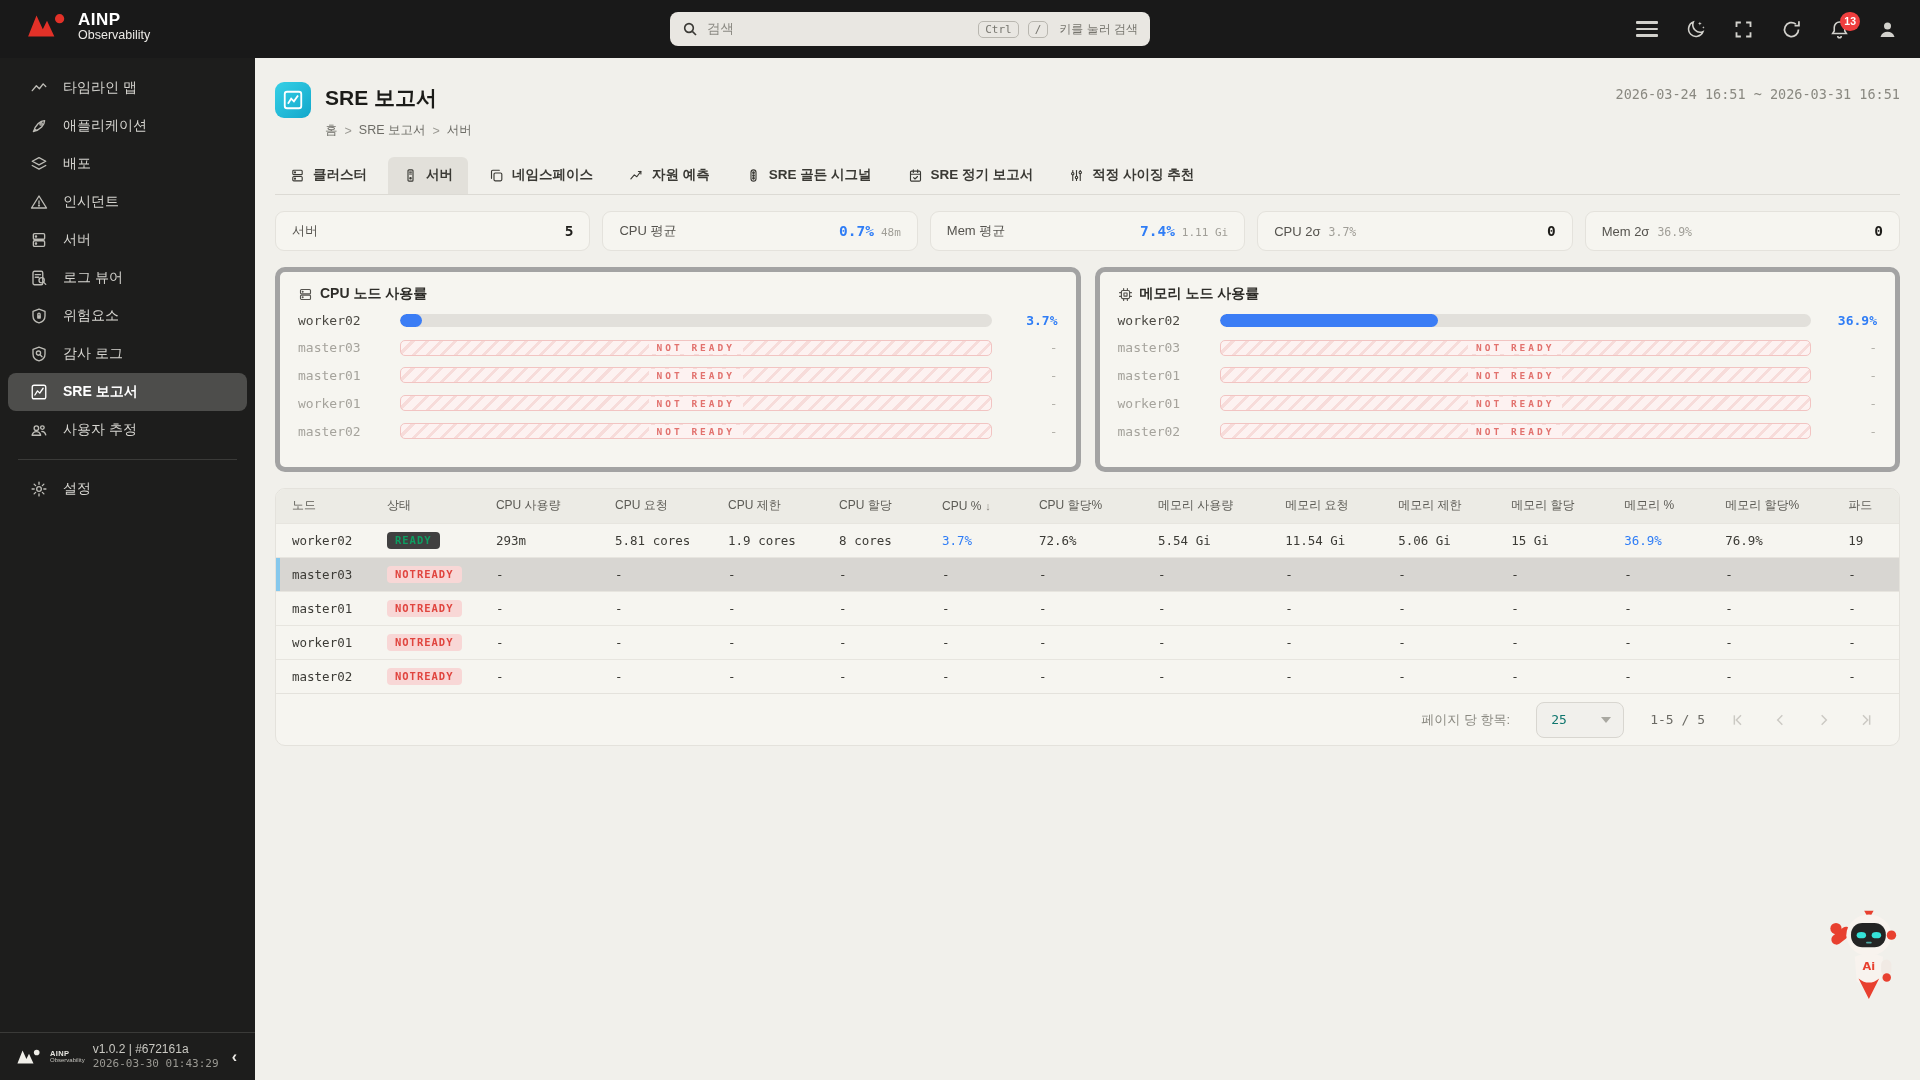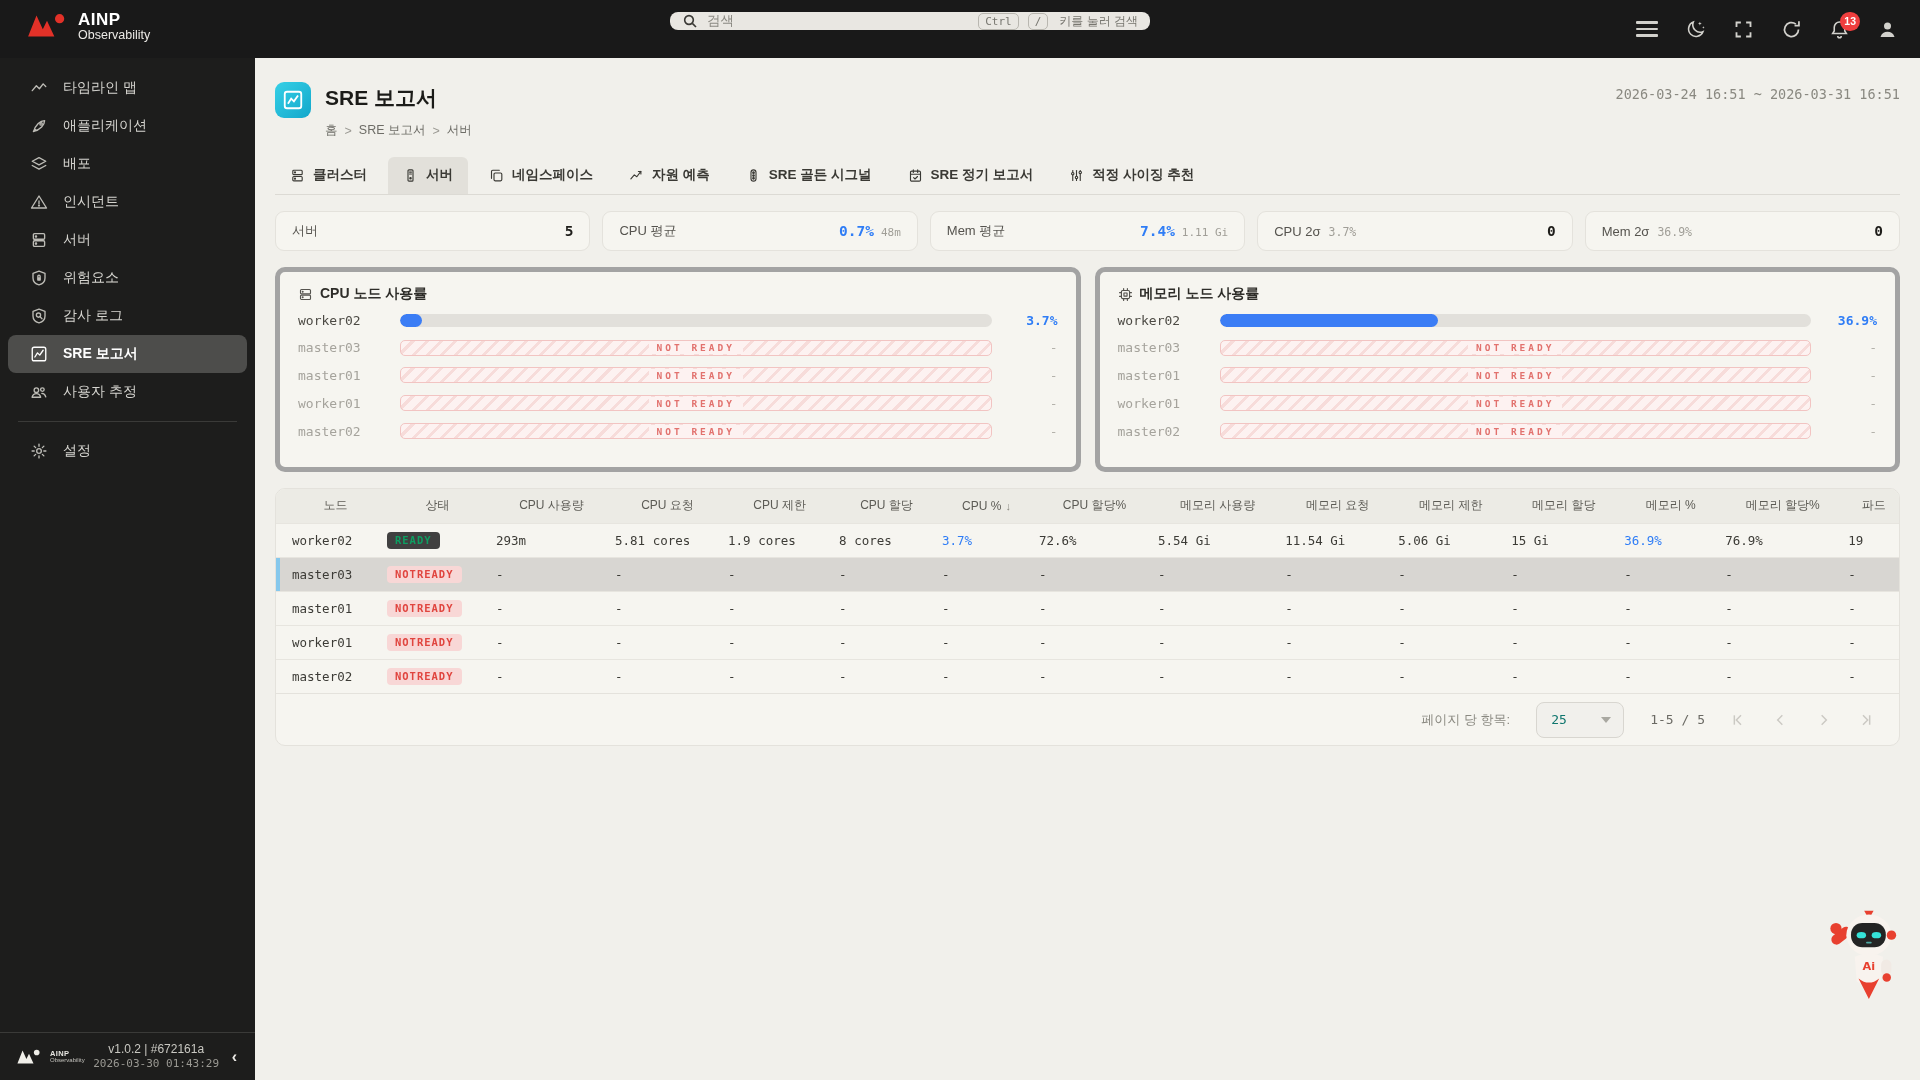--- a/index.html
+++ b/index.html
@@ -7,21 +7,21 @@
   body { font-family:"Liberation Sans","DejaVu Sans",sans-serif; background:#f1f0eb; position:relative; color:#33322e; }
   .mono { font-family:"DejaVu Sans Mono",monospace; }
 
   
   .hdr { position:absolute; top:0; left:0; width:1920px; height:58px; background:#191919; z-index:20; }
   .logo-wrap { position:absolute; left:26px; top:11px; display:flex; align-items:center; gap:10px; }
   .logo-mark { width:42px; height:30px; }
   .logo-text { display:flex; flex-direction:column; line-height:1.05; }
   .logo-title { color:#fff; font-weight:bold; font-size:17px; letter-spacing:.5px; }
   .logo-sub { color:#eceae6; font-size:12.5px; }
-  .search { position:absolute; left:670px; top:12px; width:480px; height:18px; background:#e9e7e2; border-radius:8px; display:flex; align-items:center; padding:0 12px; gap:9px; cursor:text; }
+  .search { position:absolute; left:670px; top:12px; width:480px; height:34px; background:#e9e7e2; border-radius:8px; display:flex; align-items:center; padding:0 12px; gap:9px; cursor:text; }
   .search .mag { width:16px; height:16px; color:#3a3935; flex:none; }
   .search .ph { color:#8b8a83; font-size:13.5px; flex:1; }
   .kbd { border:1px solid #b9b7b0; border-radius:5px; padding:1px 6px; font-size:11px; color:#77766f; font-family:"DejaVu Sans Mono",monospace; background:transparent; }
   .key-hint { color:#77766f; font-size:12px; margin-left:2px; white-space:nowrap; }
   .h-icons { position:absolute; right:22px; top:0; height:58px; display:flex; align-items:center; gap:27px; color:#d2d1cc; }
   .h-ic { width:21px; height:21px; position:relative; cursor:pointer; }
   .h-ic svg { width:100%; height:100%; }
   .burger { display:flex; flex-direction:column; justify-content:center; gap:4px; width:22px; }
   .burger i { display:block; height:2.4px; background:#d2d1cc; border-radius:1px; }
   .badge { position:absolute; top:-7px; right:-10px; min-width:19px; height:19px; border-radius:10px; background:#f03e3e; color:#fff; font-size:10.5px; font-weight:bold; display:flex; align-items:center; justify-content:center; padding:0 4px;text-align:center; }
@@ -34,21 +34,21 @@
   .sb-item.active { background:#4d4d4b; color:#ffffff; font-weight:bold; }
   .sb-ic { width:18px; height:18px; flex:none; color:#bdbcb6; }
   .sb-item.active .sb-ic { color:#fff; }
   .sb-ic svg { width:100%; height:100%; }
   .sb-divider { height:1px; background:#3a3a38; margin:10px 18px; }
   .sb-foot { height:48px; border-top:1px solid #3a3a38; display:flex; align-items:center; padding:0 14px 0 16px; gap:8px; }
   .sb-foot .flogo { width:26px; height:18px; flex:none; }
   .fmini { display:flex; flex-direction:column; line-height:1; }
   .fmini b { color:#e6e5e0; font-size:7.5px; letter-spacing:.4px; }
   .fmini i { color:#c2c1bb; font-size:6px; font-style:normal; }
-  .fver { flex:1; text-align:center; line-height:1.35; }
+  .fver { flex:1; line-height:1.35; }
   .fver .v1 { color:#c9c8c2; font-size:12px; }
   .fver .v2 { color:#9a9993; font-size:11px; font-family:"DejaVu Sans Mono",monospace; }
   .collapse { color:#eceae6; font-size:16px; font-weight:bold; cursor:pointer; padding:4px; }
 
   
   .main { position:absolute; left:255px; top:58px; right:0; bottom:0; background:#f1f0eb; padding:0 20px; }
   .trow { margin-top:24px; display:flex; justify-content:space-between; align-items:flex-start; }
   .title-left { display:flex; gap:14px; }
   .ticon { width:36px; height:36px; border-radius:9px; background:linear-gradient(135deg,#36d0e6,#12a7cb); display:flex; align-items:center; justify-content:center; flex:none; }
   .ticon svg { width:22px; height:22px; color:#fff; }
@@ -91,21 +91,21 @@
   .cnode.dim { color:#a5a39c; }
   .ctrack { flex:1; height:13px; background:#e2e0db; border-radius:7px; overflow:hidden; }
   .cfill { height:100%; background:#3b7df5; border-radius:7px; }
   .ctrack.nr { height:16px; background:repeating-linear-gradient(135deg,#fdf2f1 0 7px,#f7dcda 7px 10px); border:1px solid #f2c4c2; border-radius:5px; display:flex; align-items:center; justify-content:center; overflow:hidden; }
   .nrtext { font-size:9.5px; font-weight:bold; color:#e2726e; letter-spacing:3px; background:#fdf2f1; padding:1px 8px; font-family:"DejaVu Sans Mono",monospace; }
   .cval { width:52px; text-align:right; font-size:13px; font-weight:bold; color:#2f7df6; font-family:"DejaVu Sans Mono",monospace; }
   .cval.dim { color:#b4b2ab; font-weight:normal; }
 
   .tbl-panel { margin-top:16px; background:#f6f5f0; border:1px solid #e4e2dc; border-radius:10px; overflow:hidden; }
   table { width:100%; border-collapse:collapse; table-layout:fixed; }
-  thead th { background:#ecebe5; height:34px; font-size:12px; color:#5c5b55; font-weight:normal; text-align:center; padding-left:8px; white-space:nowrap; cursor:pointer; }
+  thead th { background:#ecebe5; height:34px; font-size:12px; color:#5c5b55; font-weight:normal; text-align:left; padding-left:8px; white-space:nowrap; cursor:pointer; }
   thead th:first-child { padding-left:16px; }
   .sort { color:#8a8982; margin-left:4px; font-size:11px; }
   tbody td { height:34px; font-size:12.5px; color:#3c3b36; padding-left:8px; border-top:1px solid #e7e5df; white-space:nowrap; }
   tbody td:first-child { padding-left:16px; }
   tbody tr { cursor:pointer; }
   tbody tr.selected { background:#d8d6d2; }
   tbody tr.selected td:first-child { box-shadow:inset 4px 0 0 #86c8ec; }
   td.blue { color:#2f7df6; }
   .st-badge { display:inline-block; padding:2.5px 8px; border-radius:4px; font-size:10.5px; font-weight:bold; letter-spacing:1px; font-family:"DejaVu Sans Mono",monospace; }
   .st-badge.ready { background:#404040; color:#0d9f62; }
@@ -236,20 +236,30 @@
     <span>인시던트</span>
       </div>
       <div class="sb-item">
     <span class="sb-ic"><svg viewBox="0 0 24 24" fill="none" stroke="currentColor" stroke-width="1.8" stroke-linecap="round" stroke-linejoin="round">
             <rect x="4.5" y="3.5" width="15" height="7.5" rx="1.5"></rect>
             <rect x="4.5" y="13" width="15" height="7.5" rx="1.5"></rect>
             <circle cx="8" cy="7.2" r="0.8" fill="currentColor"></circle>
             <circle cx="8" cy="16.8" r="0.8" fill="currentColor"></circle>
           </svg></span>
     <span>서버</span>
+      </div>
+      <div class="sb-item">
+    <span class="sb-ic"><svg viewBox="0 0 24 24" fill="none" stroke="currentColor" stroke-width="1.8" stroke-linecap="round" stroke-linejoin="round">
+            <rect x="4" y="3" width="13" height="18" rx="2"></rect>
+            <line x1="7" y1="7.5" x2="14" y2="7.5"></line>
+            <line x1="7" y1="11" x2="11.5" y2="11"></line>
+            <circle cx="15.5" cy="15" r="3.5"></circle>
+            <line x1="18" y1="17.5" x2="21" y2="20.5"></line>
+          </svg></span>
+    <span>로그 뷰어</span>
       </div>
       <div class="sb-item">
     <span class="sb-ic"><svg viewBox="0 0 24 24" fill="none" stroke="currentColor" stroke-width="1.8" stroke-linecap="round" stroke-linejoin="round">
             <path d="M12 2.8l8 3v6.2c0 5-3.5 8-8 9.2-4.5-1.2-8-4.2-8-9.2V5.8z"></path>
             <rect x="9.5" y="11" width="5" height="4.5" rx="1" fill="currentColor" stroke="none"></rect>
             <path d="M10.5 11V9.6a1.5 1.5 0 0 1 3 0V11"></path>
           </svg></span>
     <span>위험요소</span>
       </div>
       <div class="sb-item">

